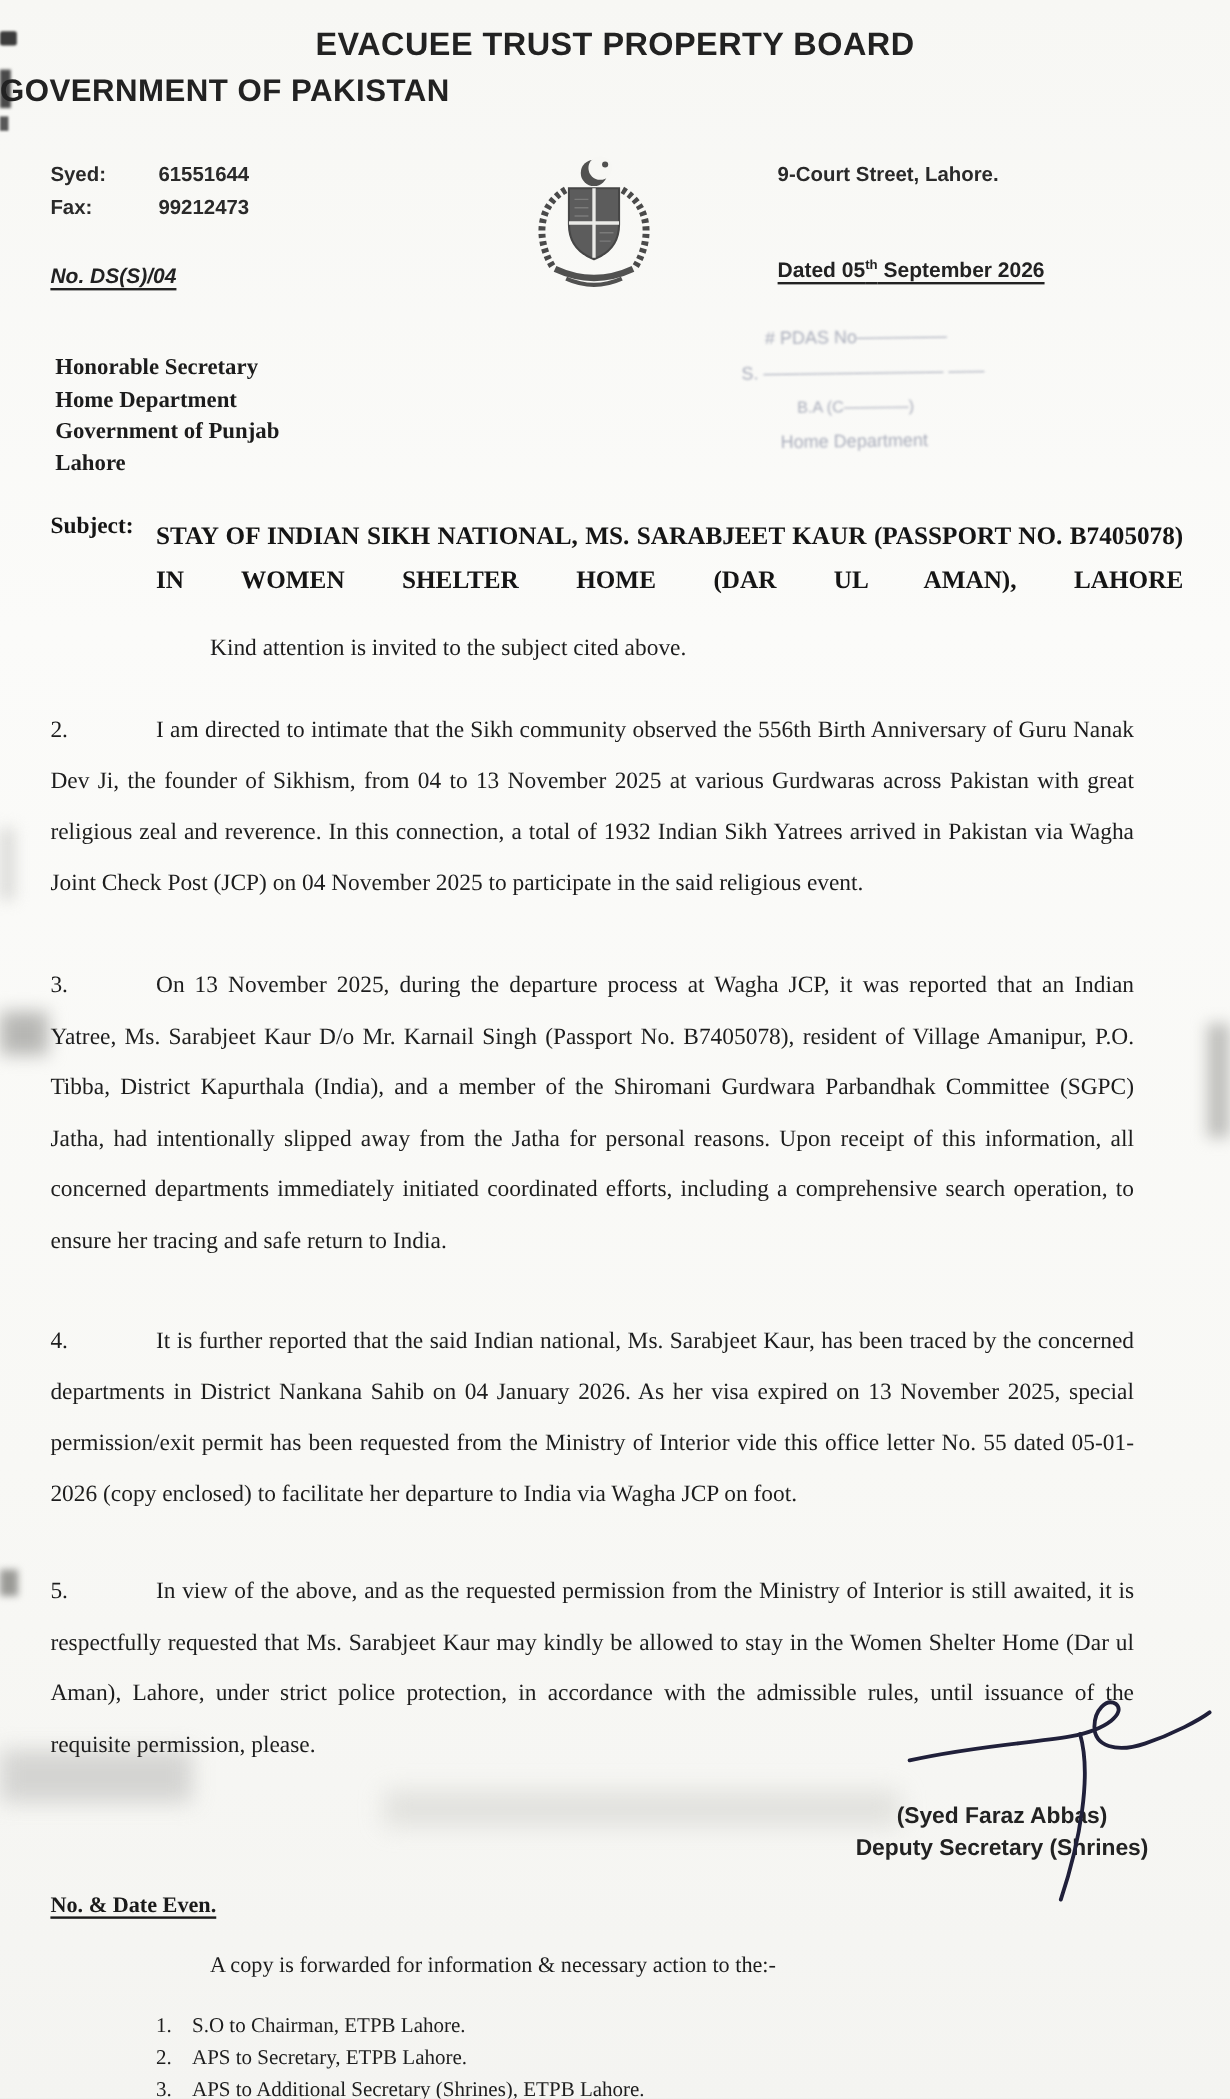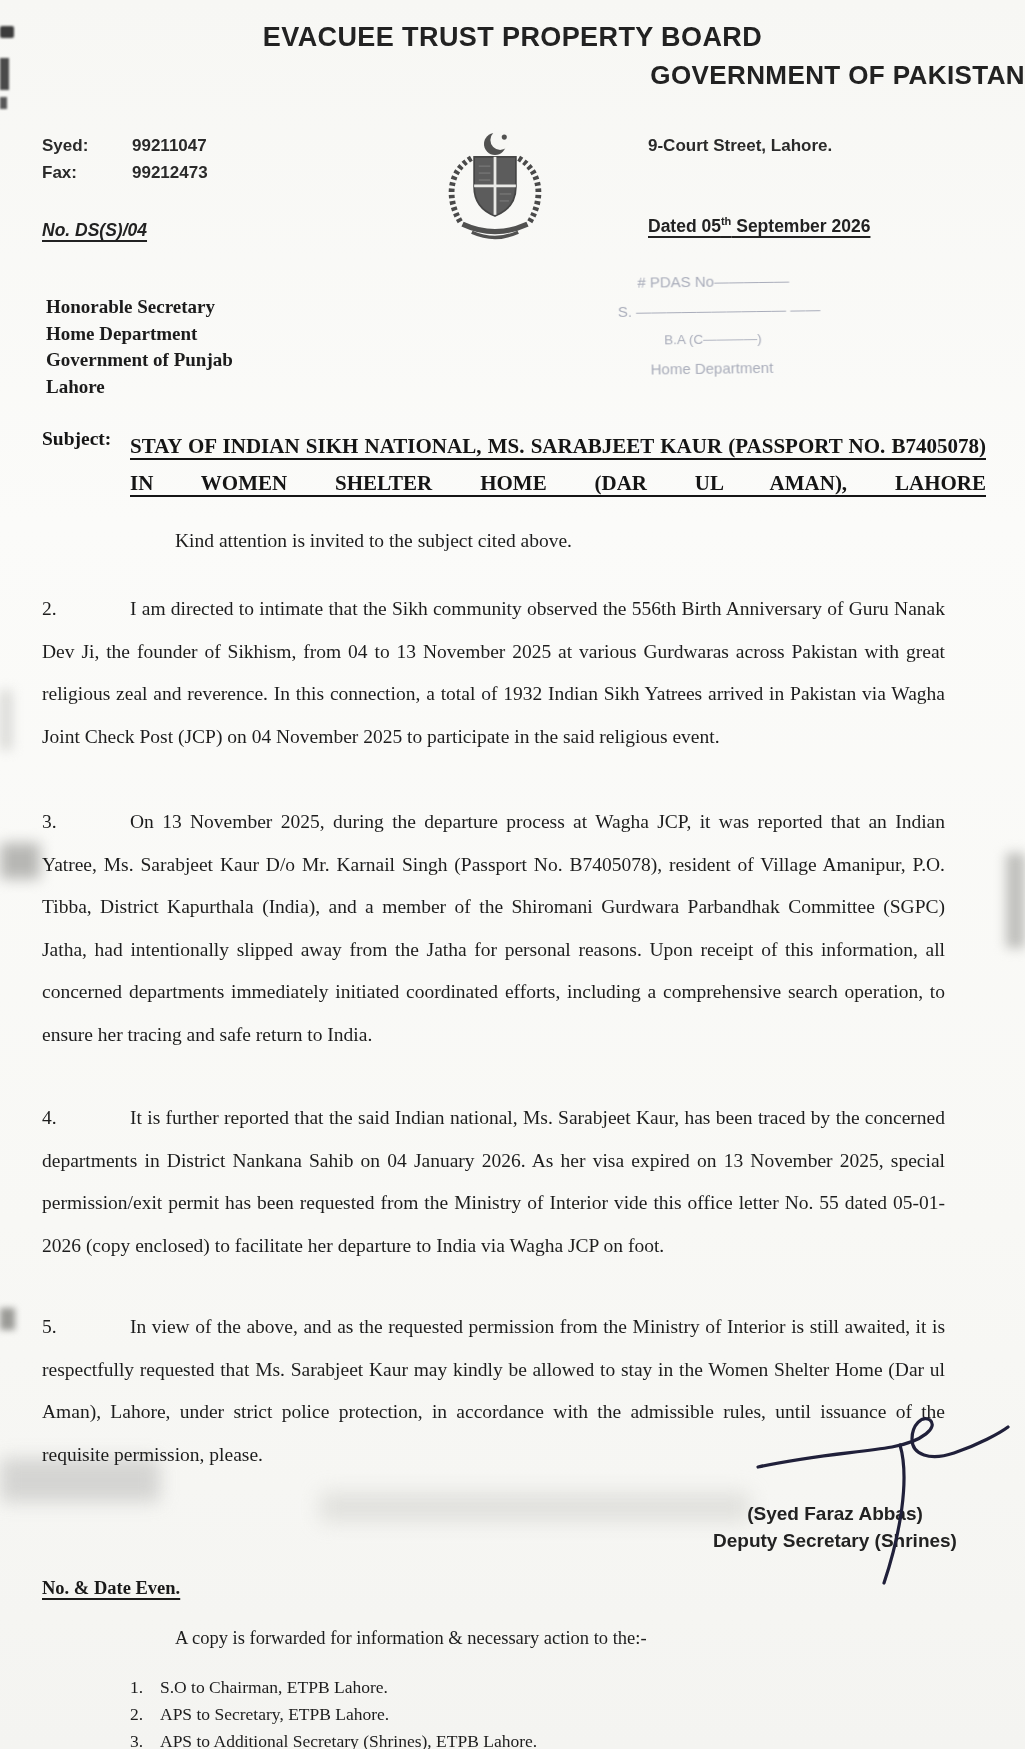--- a/index.html
+++ b/index.html
@@ -7,21 +7,21 @@
     position:relative; width:1025px; height:1749px; margin:0 auto;
     background:linear-gradient(180deg,#f7f7f4 0%, #fbfbf9 30%, #f8f8f5 70%, #f4f4f1 100%);
     font-family:"Liberation Serif", serif; color:#1d1d1d; overflow:hidden;
   }
   .abs { position:absolute; }
   .sans { font-family:"Liberation Sans", sans-serif; }
   .b { font-weight:bold; }
   .u { text-decoration:underline; text-decoration-thickness:2px; text-underline-offset:4px; }
 
   .title1 { left:0; right:0; top:22px; text-align:center; font-size:27px; letter-spacing:.4px; color:#222; }
-  .title2 { left:0; right:0; top:60px; text-align:right; font-size:26px; letter-spacing:.4px; color:#222; }
+  .title2 { left:0; right:0; top:60px; text-align:left; font-size:26px; letter-spacing:.4px; color:#222; }
 
   .contact-label { left:42px; font-size:17px; color:#2a2a2a; }
   .contact-value { left:132px; font-size:17px; color:#2a2a2a; }
   .row-phone { top:136px; } .row-fax { top:163px; }
   .addr-right { left:648px; top:136px; font-size:17px; color:#2a2a2a; }
 
   .refno { left:42px; top:220px; font-size:17.5px; color:#222;font-style:italic; }
   .dateline { left:648px; top:215px; font-size:17.5px; color:#222; }
   .dateline sup { font-size:11px; }
 
@@ -34,21 +34,21 @@
            font-family:"Liberation Sans", sans-serif; font-size:15px; line-height:29px;
            color:#8e93a6; opacity:.75; filter:blur(.7px); }
   .stamp div:nth-child(1){ padding-left:26px; }
   .stamp div:nth-child(2){ padding-left:6px; }
   .stamp div:nth-child(3){ padding-left:52px; font-size:13.5px; }
   .stamp div:nth-child(4){ padding-left:38px; }
 
   .subject-label { left:42px; top:428px; font-size:19.5px; color:#151515; }
   .subject-text { left:130px; top:428px; width:856px; font-size:21px; line-height:37px;
                   text-align:justify; text-align-last:justify; color:#151515;
-                  text-decoration:underline; text-decoration-thickness:2px; text-underline-offset:5px; }
+                  text-decoration-thickness:2px; text-underline-offset:5px; }
 
   .opening { left:42px; top:530px; width:903px; font-size:19.5px; text-indent:133px; }
 
   .para { left:42px; width:903px; font-size:19.5px; line-height:42.5px; text-align:justify; color:#1d1d1d; }
   .pnum { position:absolute; left:0; top:0; }
   .ptext { display:block; text-indent:88px; }
 
   .signature-svg { left:752px; top:1415px; width:262px; height:172px; filter:blur(.3px); z-index:5; }
   .sig-block { left:660px; top:1500px; width:350px; text-align:center; font-size:19px; line-height:27px; color:#222; }
 
@@ -81,21 +81,21 @@
   <div class="abs artifact s2"></div>
   <div class="abs artifact s3"></div>
   <div class="abs artifact s4"></div>
   <div class="abs artifact s5"></div>
   <div class="abs artifact s6"></div>
 
   <div class="abs title1 sans b">EVACUEE TRUST PROPERTY BOARD</div>
   <div class="abs title2 sans b">GOVERNMENT OF PAKISTAN</div>
 
   <div class="abs contact-label sans b row-phone">Syed:</div>
-  <div class="abs contact-value sans b row-phone">99211047</div>
+  <div class="abs contact-value sans b row-phone">61551644</div>
   <div class="abs contact-label sans b row-fax">Fax:</div>
   <div class="abs contact-value sans b row-fax">99212473</div>
 
   <div class="abs addr-right sans b">9-Court Street, Lahore.</div>
 
   <svg class="abs emblem" viewBox="0 0 100 100" aria-hidden="true">
     <g fill="none" stroke="#333" stroke-width="5" stroke-dasharray="3 2.4">
       <path d="M20,80 C8,60 10,36 30,25"></path>
       <path d="M80,80 C92,60 90,36 70,25"></path>
     </g>

